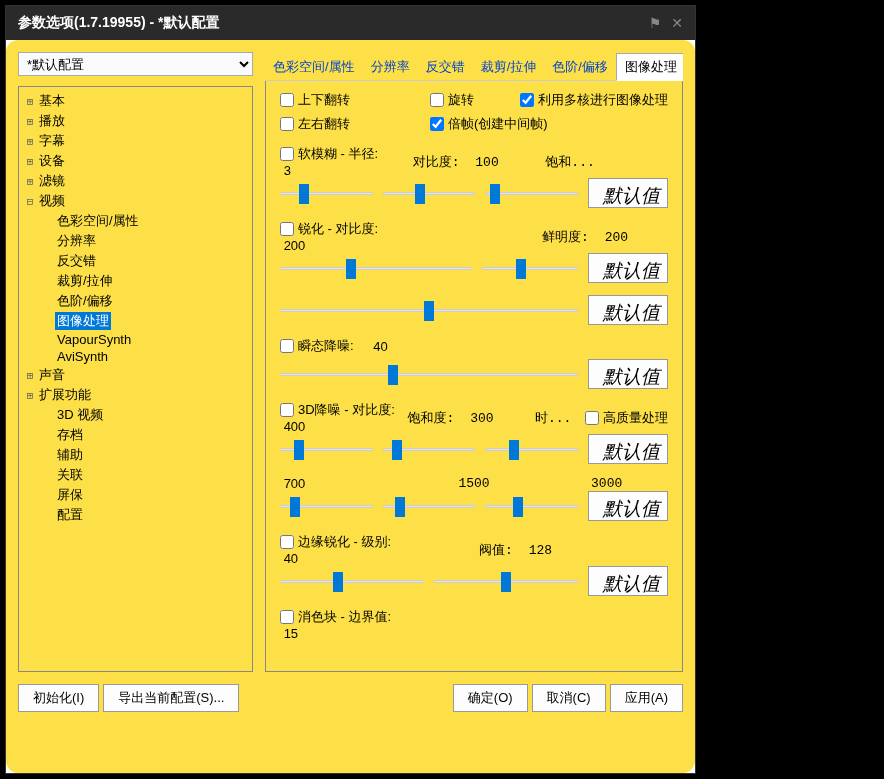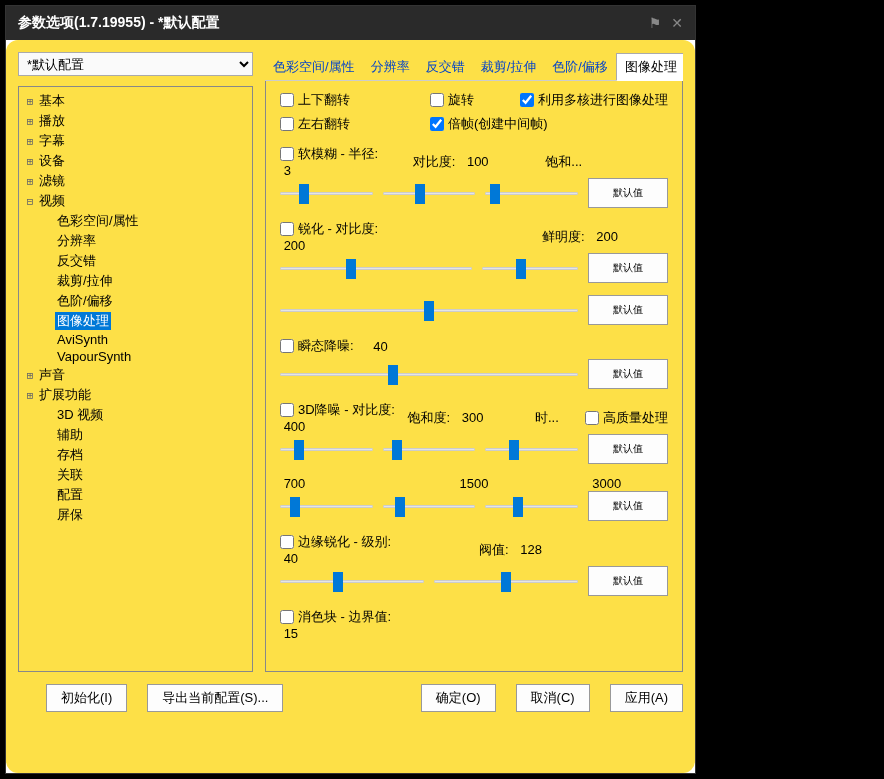--- a/index.html
+++ b/index.html
@@ -27,32 +27,32 @@
 .tab-nav { margin-left: auto; display: flex; }
 .tab-nav-btn { width: 18px; height: 18px; border: 1px solid #aaa; background: #f0f0f0; display: flex; align-items: center; justify-content: center; font-size: 10px; cursor: pointer; }
 .tab-nav-btn + .tab-nav-btn { margin-left: 2px; }
 
 .content-pane { flex: 1; border: 1px solid #888; border-top: none; padding: 10px 14px; overflow-y: auto; overflow-x: hidden; }
 .checkbox-row { display: flex; gap: 30px; margin-bottom: 6px; }
 .cb { display: flex; align-items: center; gap: 4px; }
 .cb input[type=checkbox] { width: 14px; height: 14px; }
 .section { margin-top: 12px; }
 .sec-head { display: flex; align-items: center; gap: 8px; margin-bottom: 4px; }
-.val-pair { display: flex; align-items: baseline; gap: 4px; }
+.val-pair { display: flex; align-items: baseline; gap: 4px; font-family: Liberation Mono, monospace; }
 .slider-wrap { flex: 1; position: relative; height: 22px; display: flex; align-items: center; }
 .slider-track { width: 100%; height: 3px; background: #e5e5e5; border: 1px solid #ccc; border-radius: 1px; position: relative; }
 .slider-thumb { position: absolute; width: 10px; height: 20px; background: #0078d7; top: -9px; transform: translateX(-50%); }
-.default-btn { padding: 4px 14px; border: 1px solid #999; background: #fdfdfd; cursor: pointer; font-size: 10px; white-space: nowrap; height: 30px; }
+.default-btn { padding: 4px 14px; border: 1px solid #999; background: #fdfdfd; cursor: pointer; font-size: 19px; white-space: nowrap; height: 30px; font-style: italic; }
 .head-grid { display: grid; grid-template-columns: 1fr 1fr 1fr; align-items: center; gap: 10px; }
 .head-grid-2 { display: grid; grid-template-columns: 1fr 1fr; align-items: center; gap: 10px; }
 .sliders-grid { display: grid; grid-template-columns: 1fr 1fr 1fr 80px; align-items: center; gap: 10px; }
 .sliders-grid-2 { display: grid; grid-template-columns: 1fr 1fr 80px; align-items: center; gap: 10px; }
 .sliders-grid-1 { display: grid; grid-template-columns: 1fr 80px; align-items: center; gap: 10px; }
 
-.bottom-row { display: flex; gap: 20px; padding-top: 12px; align-items: center; margin-left: 28px; }
+.bottom-row { display: flex; gap: 4px; padding-top: 12px; align-items: center; }
 .btn { padding: 4px 14px; border: 1px solid #999; background: #fdfdfd; cursor: pointer; font-size: 13px; height: 28px; }
 .spacer { flex: 1; }
 </style>
 </head>
 <body>
 
 <div class="window">
   <div class="titlebar">
     <div class="titlebar-text">参数选项(1.7.19955) - *默认配置</div>
     <div class="titlebar-icons">
@@ -111,57 +111,57 @@
             <div class="tree-item indent-1">
               <span class="tree-exp"></span>
               <span class="tree-label">色阶/偏移</span>
             </div>
             <div class="tree-item indent-1 selected">
               <span class="tree-exp"></span>
               <span class="tree-label">图像处理</span>
             </div>
             <div class="tree-item indent-1">
               <span class="tree-exp"></span>
+              <span class="tree-label">VapourSynth</span>
+            </div>
+            <div class="tree-item indent-1">
+              <span class="tree-exp"></span>
               <span class="tree-label">AviSynth</span>
             </div>
-            <div class="tree-item indent-1">
-              <span class="tree-exp"></span>
-              <span class="tree-label">VapourSynth</span>
-            </div>
             <div class="tree-item">
               <span class="tree-exp">⊞</span>
               <span class="tree-label">声音</span>
             </div>
             <div class="tree-item">
               <span class="tree-exp">⊞</span>
               <span class="tree-label">扩展功能</span>
             </div>
             <div class="tree-item indent-1">
               <span class="tree-exp"></span>
               <span class="tree-label">3D 视频</span>
             </div>
             <div class="tree-item indent-1">
               <span class="tree-exp"></span>
+              <span class="tree-label">存档</span>
+            </div>
+            <div class="tree-item indent-1">
+              <span class="tree-exp"></span>
               <span class="tree-label">辅助</span>
             </div>
             <div class="tree-item indent-1">
               <span class="tree-exp"></span>
-              <span class="tree-label">存档</span>
-            </div>
-            <div class="tree-item indent-1">
-              <span class="tree-exp"></span>
               <span class="tree-label">关联</span>
             </div>
             <div class="tree-item indent-1">
               <span class="tree-exp"></span>
+              <span class="tree-label">屏保</span>
+            </div>
+            <div class="tree-item indent-1">
+              <span class="tree-exp"></span>
               <span class="tree-label">配置</span>
-            </div>
-            <div class="tree-item indent-1">
-              <span class="tree-exp"></span>
-              <span class="tree-label">屏保</span>
             </div>
           </div>
       </div>
 
       <div class="right-col">
         <div class="tabs-row" id="tabs">
           <div class="tab">色彩空间/属性</div>
             <div class="tab">分辨率</div>
             <div class="tab">反交错</div>
             <div class="tab">裁剪/拉伸</div>

